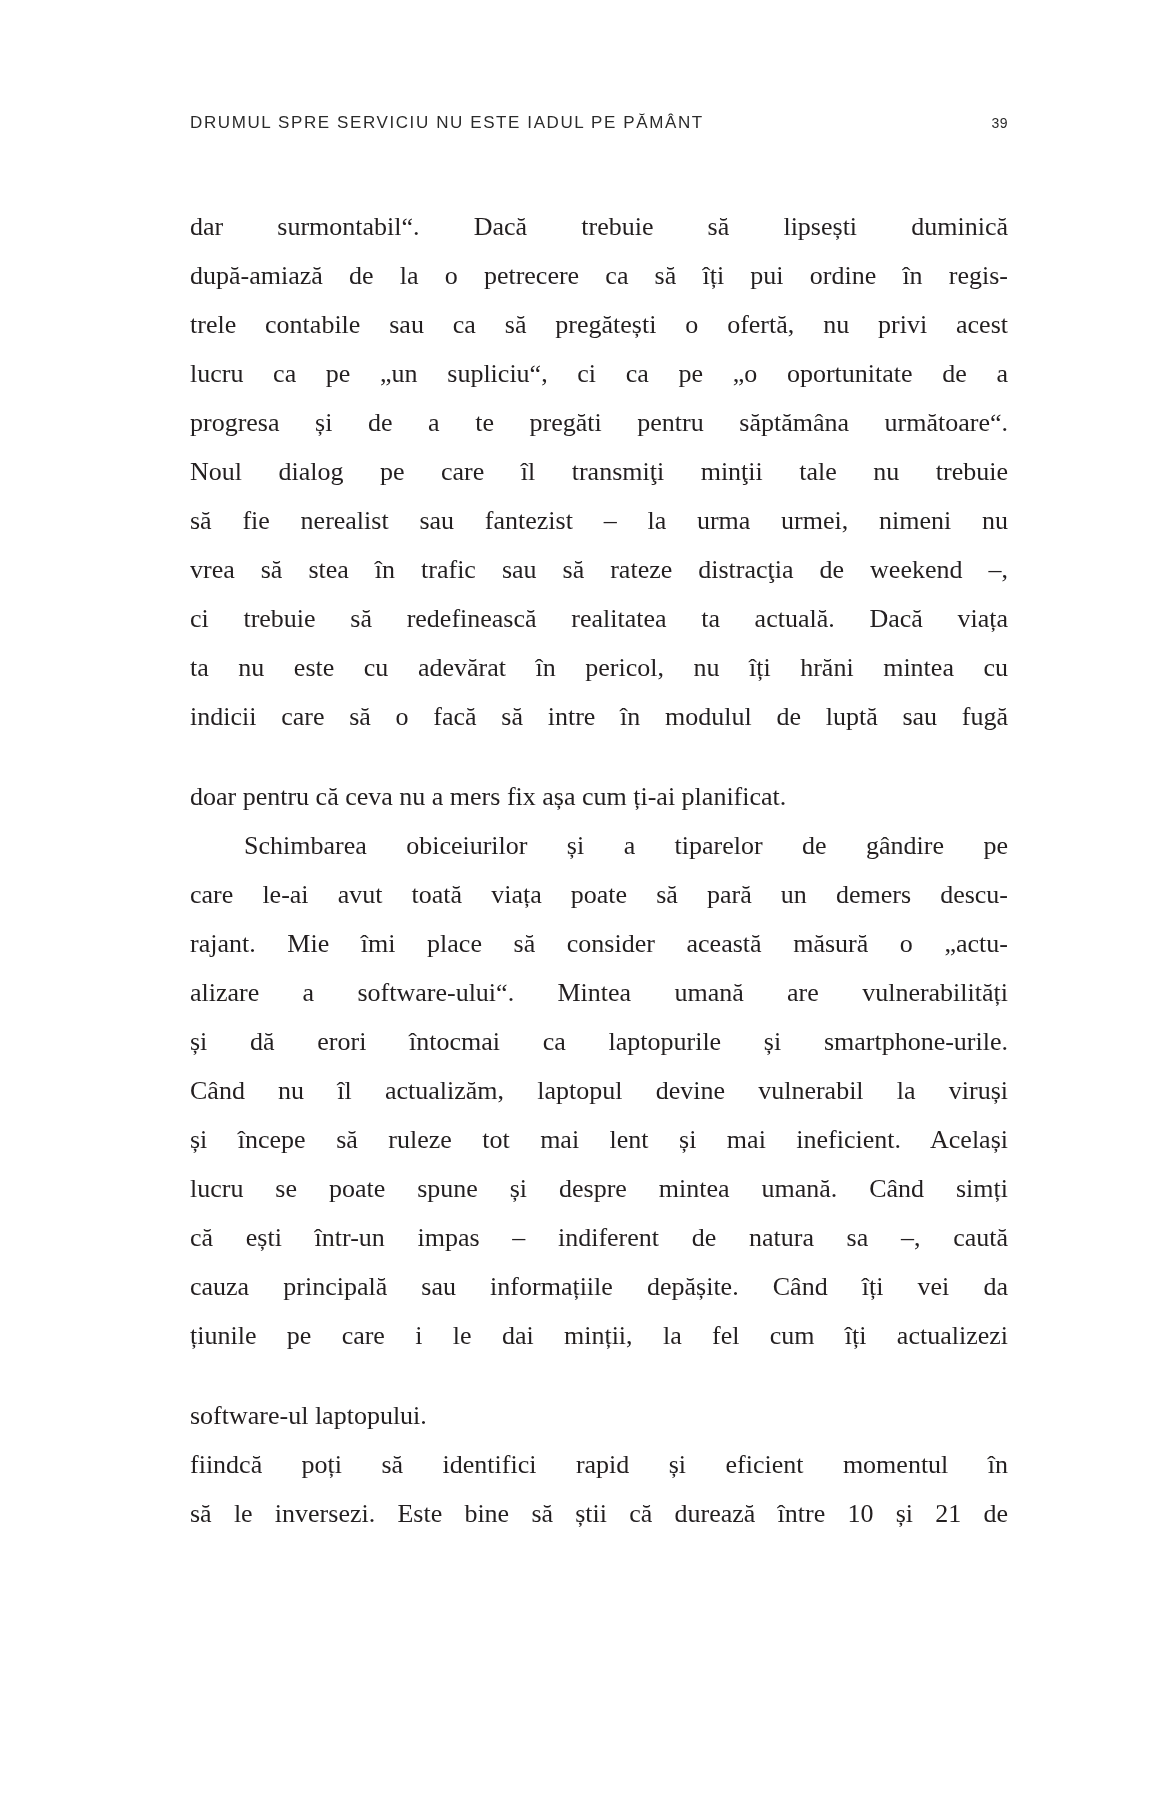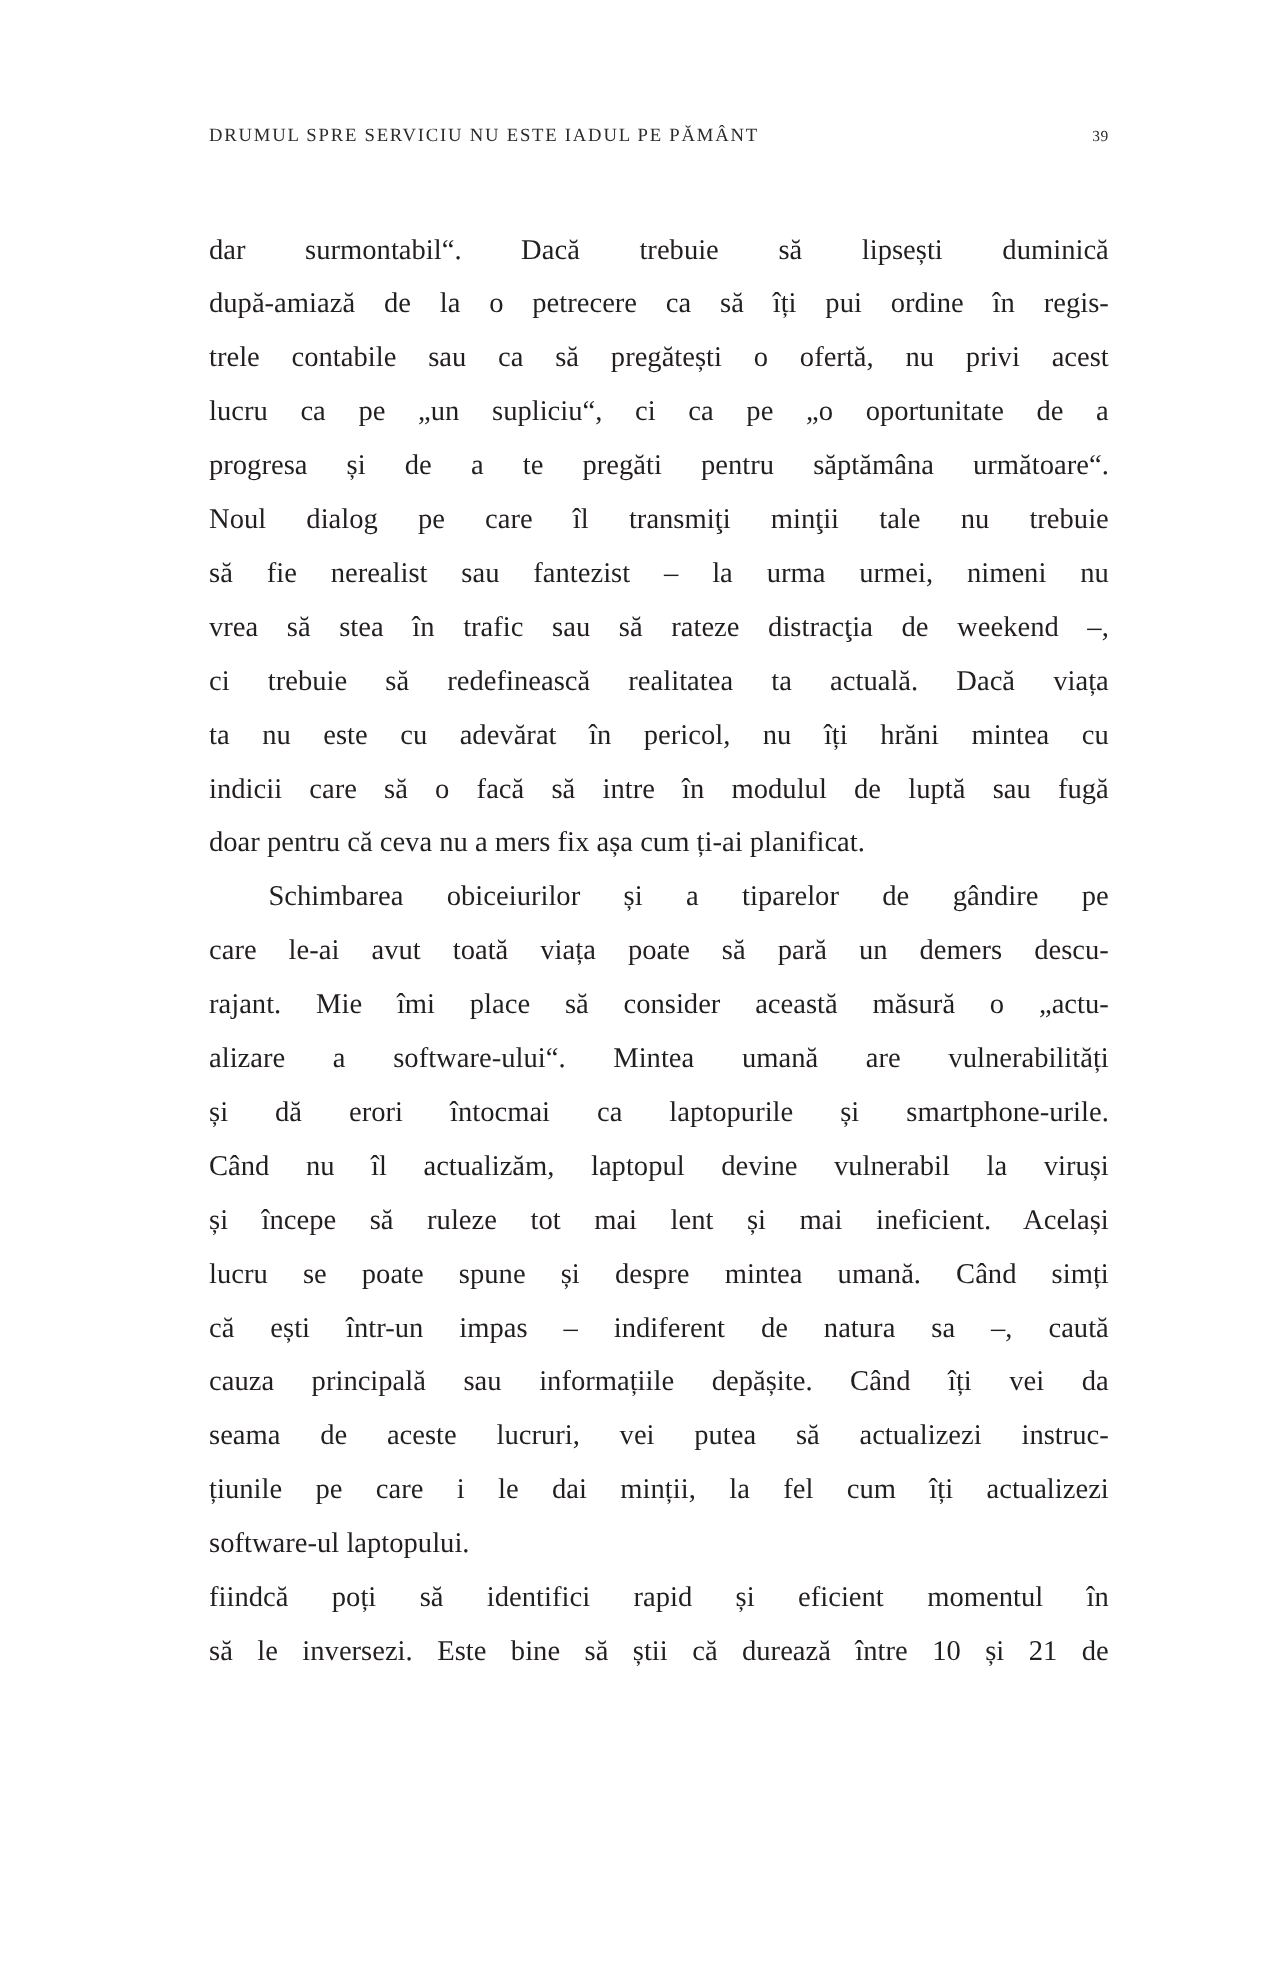--- a/index.html
+++ b/index.html
@@ -1,34 +1,34 @@
 <!DOCTYPE html>
 <html><head>
 <meta charset="utf-8">
 <style>
   html, body { margin: 0; padding: 0; background: #ffffff; }
   body { width: 1170px; height: 1800px; position: relative; overflow: hidden; }
   .page { position: absolute; left: 0; top: 0; width: 1170px; height: 1800px; background: #fff; }
   .running-head {
     position: absolute; left: 190px; top: 113px; width: 818px; height: 24px;
     display: flex; justify-content: space-between; align-items: baseline;
-    font-family: Liberation Serif, serif; font-size: 17px; letter-spacing: 1.6px;
+    font-family: Liberation Sans, sans-serif; font-size: 17px; letter-spacing: 1.6px;
     color: #2b2b2b; font-weight: 300;
   }
   .running-head .pg { letter-spacing: 0.5px; font-size: 14px; }
   .body-text {
     position: absolute; left: 190px; top: 202px; width: 818px;
     font-family: "Liberation Serif", serif; font-size: 26px; line-height: 49px;
     color: #231f20;
   }
   .line {
     display: block; height: 49px; white-space: nowrap; overflow: visible;
     text-align: justify; text-align-last: justify;
   }
-  .line.last { text-align-last: left; }
+  .line.last { text-align-last: left; margin-top: 31px; }
   .line.indent { padding-left: 54px; }
 </style>
 </head>
 <body>
 
 <div class="page">
   <div class="running-head">
     <span>DRUMUL SPRE SERVICIU NU ESTE IADUL PE PĂMÂNT</span>
     <span class="pg">39</span>
   </div>
@@ -54,21 +54,20 @@
       <span class="line indent">Schimbarea obiceiurilor și a tiparelor de gândire pe</span>
       <span class="line">care le-ai avut toată viața poate să pară un demers descu-</span>
       <span class="line">rajant. Mie îmi place să consider această măsură o „actu-</span>
       <span class="line">alizare a software-ului“. Mintea umană are vulnerabilități</span>
       <span class="line">și dă erori întocmai ca laptopurile și smartphone-urile.</span>
       <span class="line">Când nu îl actualizăm, laptopul devine vulnerabil la viruși</span>
       <span class="line">și începe să ruleze tot mai lent și mai ineficient. Același</span>
       <span class="line">lucru se poate spune și despre mintea umană. Când simți</span>
       <span class="line">că ești într-un impas – indiferent de natura sa –, caută</span>
       <span class="line">cauza principală sau informațiile depășite. Când îți vei da</span>
-      <span class="line">seama de aceste lucruri, vei putea să actualizezi instruc-</span>
       <span class="line">țiunile pe care i le dai minții, la fel cum îți actualizezi</span>
       <span class="line last">software-ul laptopului.</span>
     </div>
 
     <div>
       <span class="line">fiindcă poți să identifici rapid și eficient momentul în</span>
       <span class="line">să le inversezi. Este bine să știi că durează între 10 și 21 de</span>
     </div>
   </div>
 </div>

